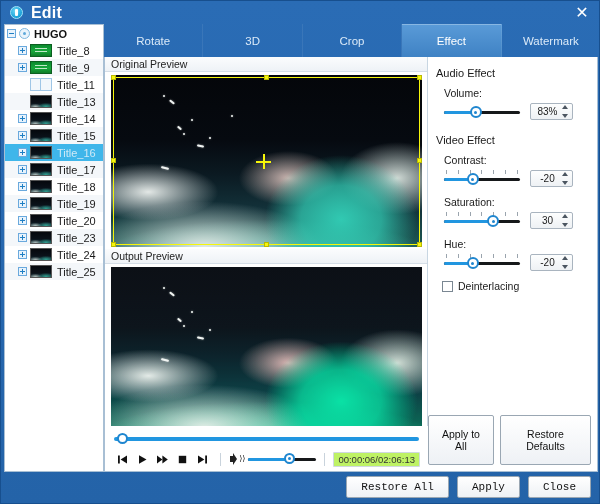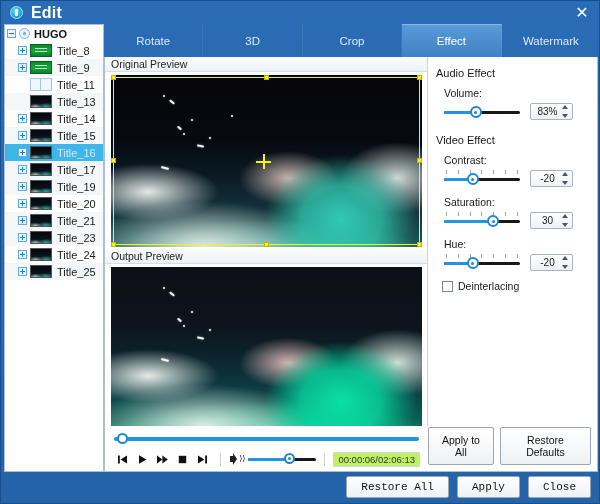--- a/index.html
+++ b/index.html
@@ -248,21 +248,21 @@
   .chk {
     width: 11px; height: 11px; border: 1px solid #7a8792; background: #fff;
     margin-right: 5px; flex: none;
   }
   .chk-label { font-size: 10.5px; color: #1a1a1a; }
   .eff-actions { position: absolute; right: 6px; bottom: 6px; display: flex; gap: 6px; }
   .btn {
     border: 1px solid #9aa7b3; border-radius: 2px;
     background: linear-gradient(180deg, #ffffff 0%, #eef1f5 100%);
     font-size: 10.5px; color: #111; cursor: pointer;
-    padding: 6px 7px; font-family: "Liberation Sans", sans-serif;
+    padding: 12px 7px; font-family: "Liberation Sans", sans-serif;
   }
 
   
   .footer {
     position: absolute; left: 0; bottom: 0; width: 600px; height: 32px;
     display: flex; align-items: center; justify-content: flex-end; padding-right: 10px; gap: 8px;
   }
   .footer .btn { padding: 4px 14px; font-size: 11px; font-family: Liberation Mono, monospace; }
 </style>
 </head>
@@ -331,37 +331,37 @@
         <span class="expander plus"></span>
         <span class="thumb sky"></span>
         <span class="tree-label">Title_16</span>
       </div>
       <div class="tree-row alt">
         <span class="indent"></span>
         <span class="expander plus"></span>
         <span class="thumb sky"></span>
         <span class="tree-label">Title_17</span>
       </div>
+      <div class="tree-row">
+        <span class="indent"></span>
+        <span class="expander plus"></span>
+        <span class="thumb sky"></span>
+        <span class="tree-label">Title_18</span>
+      </div>
       <div class="tree-row alt">
         <span class="indent"></span>
         <span class="expander plus"></span>
         <span class="thumb sky"></span>
         <span class="tree-label">Title_19</span>
       </div>
       <div class="tree-row">
         <span class="indent"></span>
         <span class="expander plus"></span>
         <span class="thumb sky"></span>
         <span class="tree-label">Title_20</span>
-      </div>
-      <div class="tree-row alt">
-        <span class="indent"></span>
-        <span class="expander plus"></span>
-        <span class="thumb sky"></span>
-        <span class="tree-label">Title_21</span>
       </div>
       <div class="tree-row alt">
         <span class="indent"></span>
         <span class="expander plus"></span>
         <span class="thumb sky"></span>
         <span class="tree-label">Title_23</span>
       </div>
       <div class="tree-row">
         <span class="indent"></span>
         <span class="expander plus"></span>

